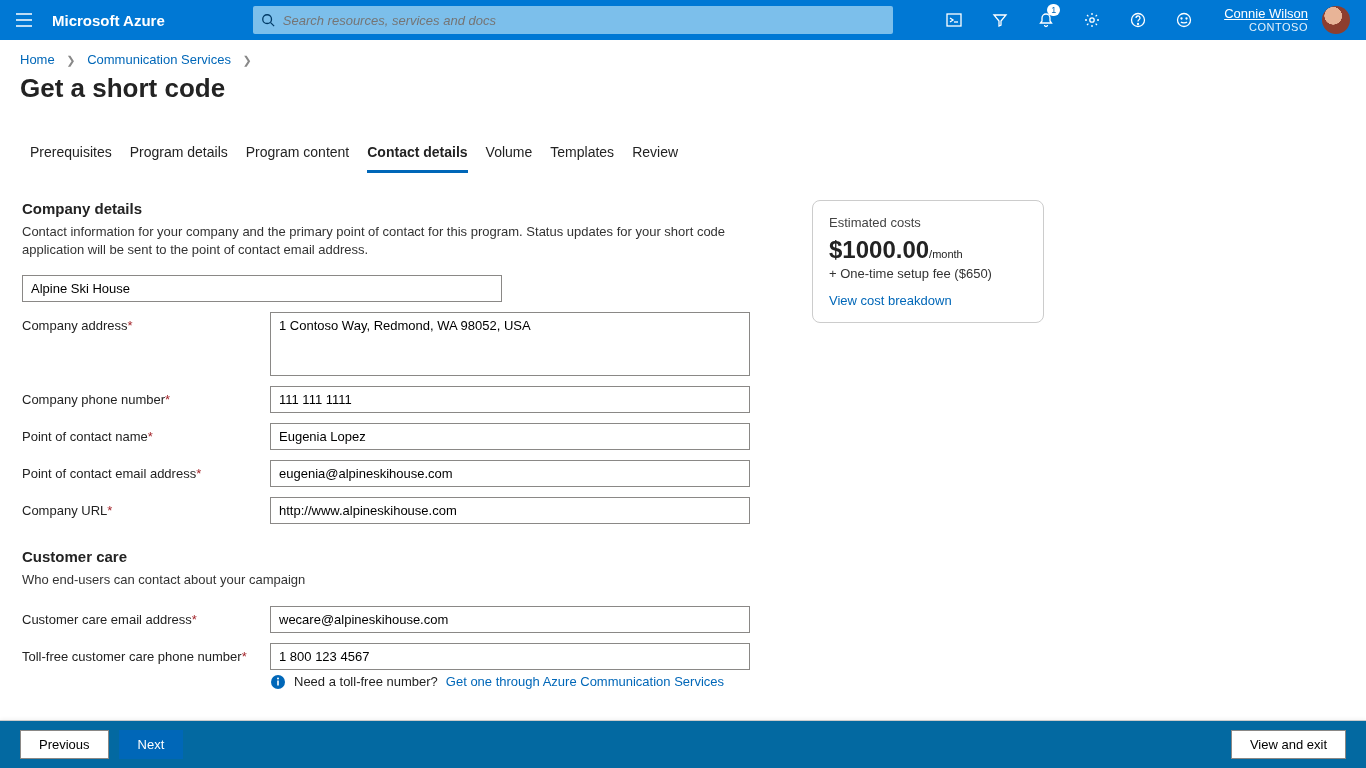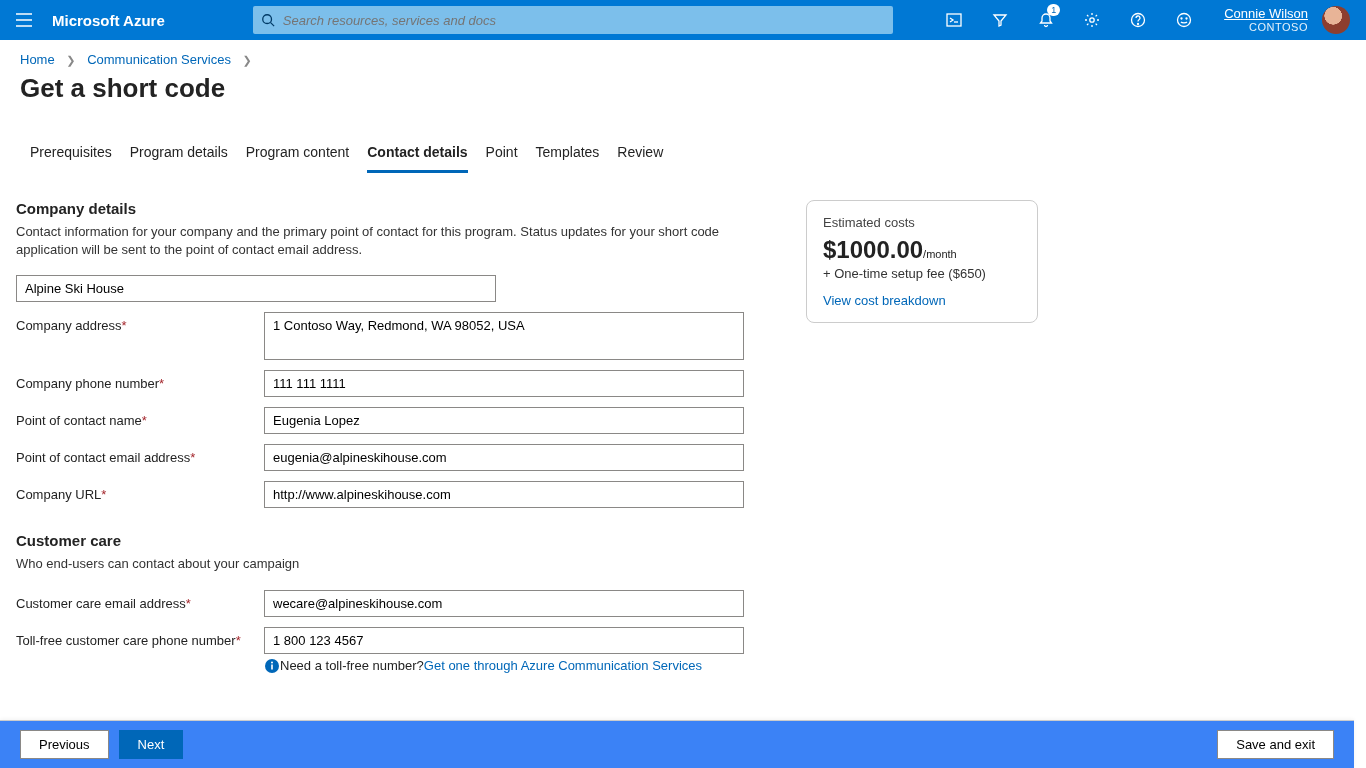--- a/index.html
+++ b/index.html
@@ -21,45 +21,45 @@
 
   .breadcrumbs { padding:12px 20px 4px; font-size:13px; }
   .breadcrumbs a { color:#0067b8; text-decoration:none; }
   .breadcrumbs .sep { color:#888; margin:0 8px; font-size:11px; display:inline-block; }
   .page-title { font-size:26px; font-weight:600; padding:2px 20px 18px; }
 
   .tabs { display:flex; gap:18px; padding:0 30px; border-bottom:1px solid transparent; margin-top:16px; }
   .tab { font-size:14px; padding:6px 0 10px; cursor:pointer; color:#232323; border-bottom:3px solid transparent; }
   .tab.active { font-weight:600; border-bottom-color:#0067b8; }
 
-  .content { display:flex; padding:26px 20px 0 16px; gap:30px; height:calc(100% - 180px); overflow:hidden; }
+  .content { display:flex; padding:26px 20px 0 22px; gap:30px; height:calc(100% - 180px); overflow:hidden; }
   .form-area { flex:1; max-width:760px; }
   .side { width:232px; }
 
   h3.section { font-size:15px; font-weight:700; margin-bottom:6px; }
   p.desc { font-size:13px; color:#333; line-height:1.4; margin-bottom:16px; max-width:720px; }
 
   .row { display:flex; align-items:flex-start; margin-bottom:10px; }
   .row label { width:248px; font-size:13px; padding-top:6px; }
   .req { color:#a4262c; }
   .row input, .row textarea { width:480px; border:1px solid #8a8886; padding:5px 8px; font-size:13px; font-family:inherit; outline:none; }
-  .row textarea { height:48px; resize:none; }
-
-  .helper { margin-left:248px; font-size:13px; display:flex; align-items:center; margin-top:2px; }
+  .row textarea { height:64px; resize:none; }
+
+  .helper { margin-left:248px; font-size:13px; display:flex; align-items:center; gap:8px; margin-top:2px; }
   .helper a { color:#0067b8; text-decoration:none; }
   .info-icon { width:16px; height:16px; }
 
   .costcard { border:1px solid #ccc; border-radius:8px; padding:14px 16px; font-size:13px; }
   .costcard .lbl { color:#444; margin-bottom:6px; }
   .costcard .amt { font-size:24px; font-weight:600; }
   .costcard .per { font-size:11px; font-weight:400; }
   .costcard .setup { margin-top:2px; color:#333; }
   .costcard a { color:#0067b8; text-decoration:none; display:inline-block; margin-top:12px; }
 
-  .footer { position:absolute; bottom:0; left:0; right:12px; height:48px; border-top:1px solid #ccc; display:flex; align-items:center; padding:0 20px; background:#3b82f6; box-shadow:0 -1px 4px rgba(0,0,0,.05); }
+  .footer { position:absolute; bottom:0; left:0; right:0; height:48px; border-top:1px solid #ccc; display:flex; align-items:center; padding:0 20px; background:#0369a1; box-shadow:0 -1px 4px rgba(0,0,0,.05); }
   .btn { font-size:13px; padding:6px 18px; border:1px solid #8a8886; background:#fff; cursor:pointer; }
   .btn.primary { background:#0067b8; border-color:#0067b8; color:#fff; margin-left:10px; }
   .footer .right { margin-left:auto; }
 </style>
 </head>
 <body>
 
 <div class="topbar">
   <div class="hamburger">
     <svg width="16" height="14" viewBox="0 0 16 14" stroke="#fff" stroke-width="1.5">
@@ -133,21 +133,21 @@
   <a href="#">Communication Services</a>
   <span class="sep">❯</span>
 </div>
 <div class="page-title">Get a short code</div>
 
 <div class="tabs" id="tabs">
     <div class="tab">Prerequisites</div>
     <div class="tab">Program details</div>
     <div class="tab">Program content</div>
     <div class="tab active">Contact details</div>
-    <div class="tab">Point</div>
+    <div class="tab">Volume</div>
     <div class="tab">Templates</div>
     <div class="tab">Review</div>
   </div>
 
 <div class="content">
   <div class="form-area">
 
     <h3 class="section">Company details</h3>
     <p class="desc">Contact information for your company and the primary point of contact for this program. Status updates for your short code application will be sent to the point of contact email address.</p>
 
@@ -205,15 +205,15 @@
       <div class="setup">+ One-time setup fee ($650)</div>
       <a href="#">View cost breakdown</a>
     </div>
   </div>
 </div>
 
 <div class="footer">
   <button class="btn">Previous</button>
   <button class="btn primary">Next</button>
   <div class="right">
-    <button class="btn">Save and exit</button>
+    <button class="btn">View and exit</button>
   </div>
 </div>
 
 </body></html>

